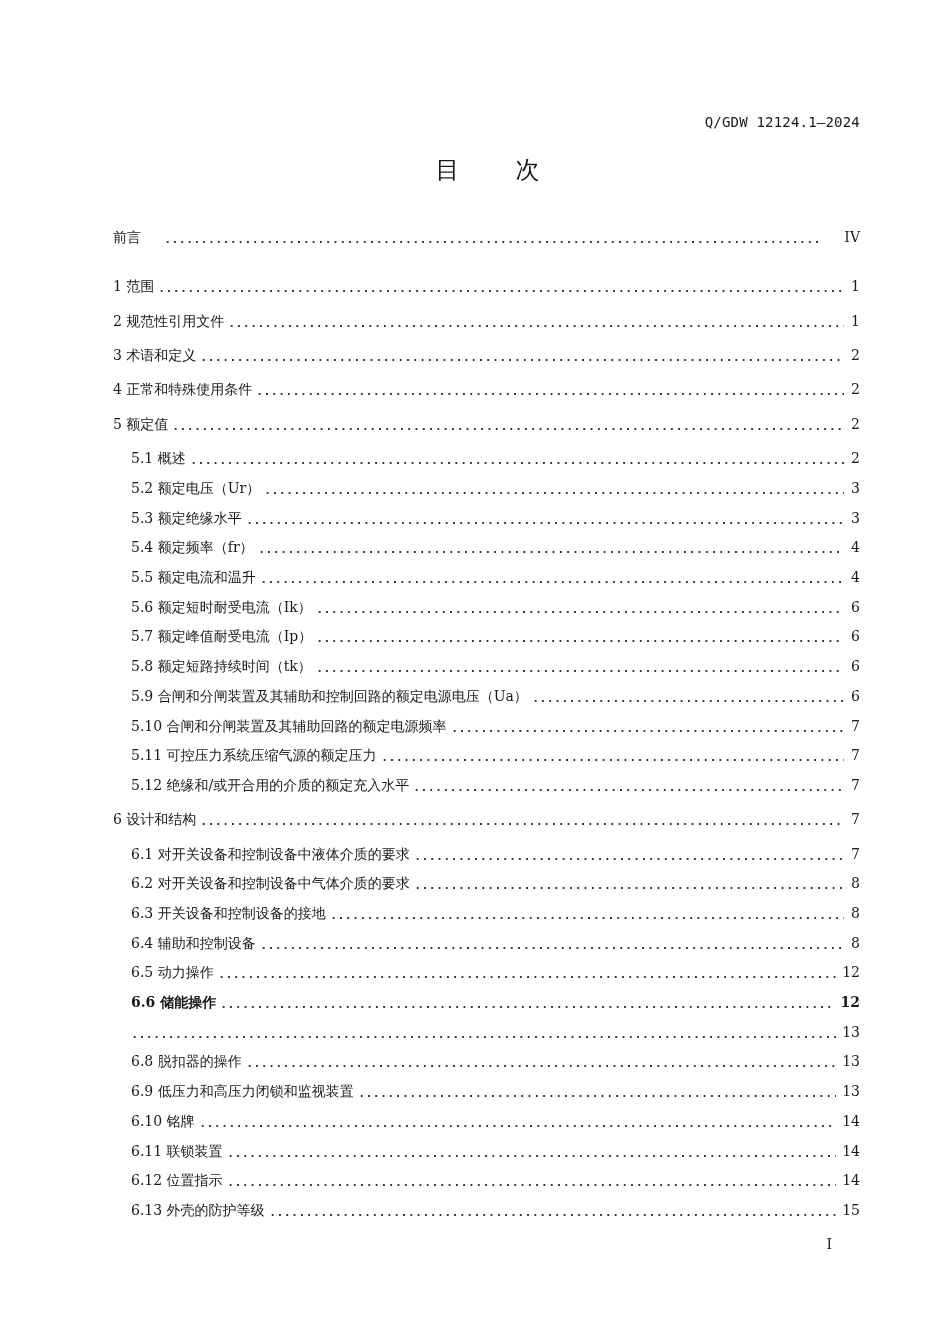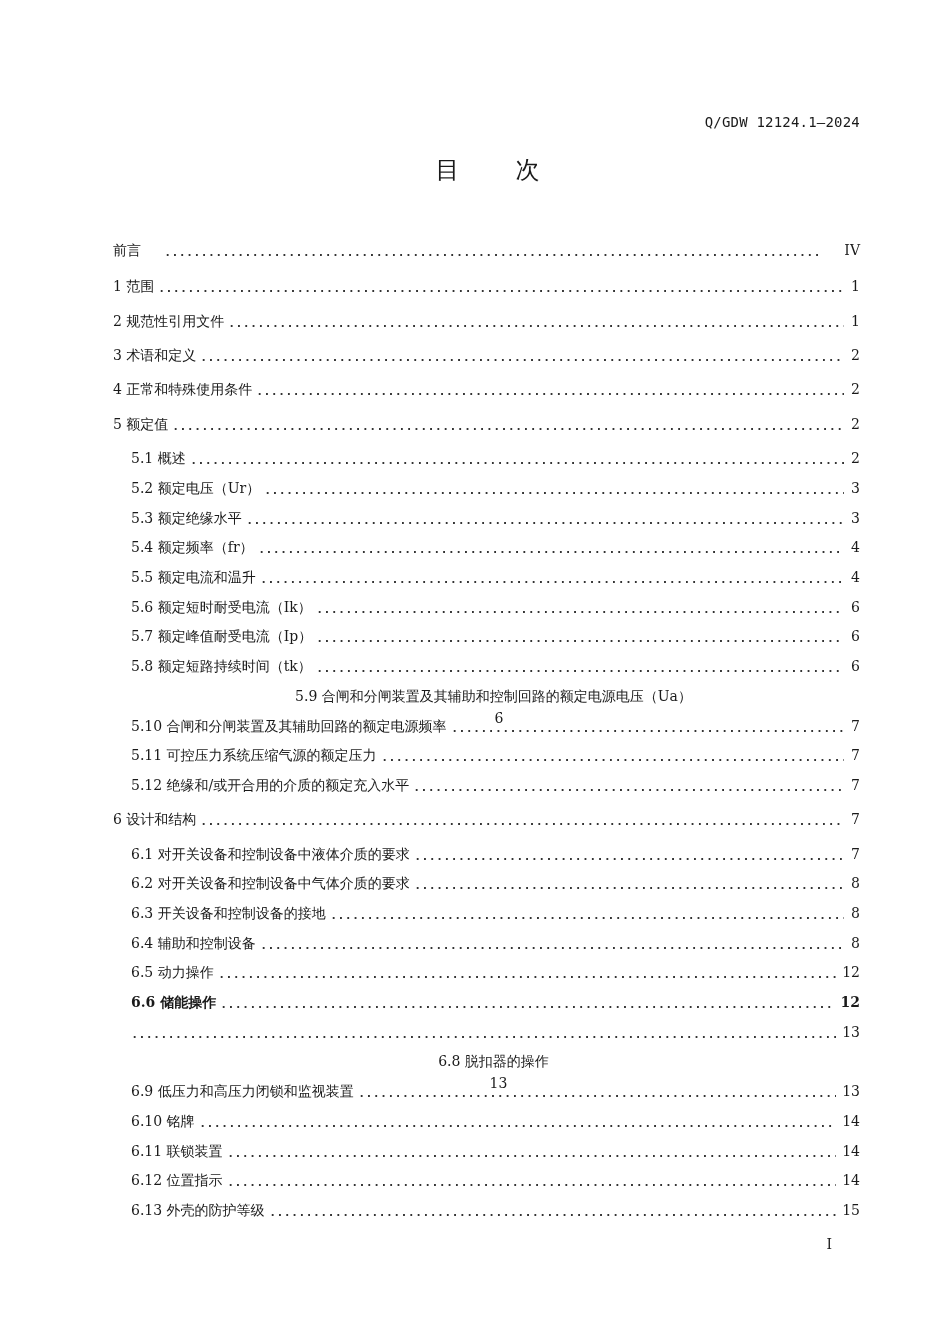--- a/index.html
+++ b/index.html
@@ -24,21 +24,21 @@
 </head>
 <body>
 
 <div class="header">Q/GDW 12124.1—2024</div>
 
 <div class="title">
   <span>目</span><span>次</span>
 </div>
 
 <div class="toc" id="toc">
-    <div class="row" style="top: 239px; gap: 19px;">
+    <div class="row" style="top: 226px; gap: 19px;">
       <span class="label">前言</span>
       <span class="leader"></span>
       <span class="page">IV</span>
     </div>
     <div class="row" style="top: 275px;">
       <span class="label">1 范围</span>
       <span class="leader"></span>
       <span class="page">1</span>
     </div>
     <div class="row" style="top: 310px;">
@@ -94,21 +94,21 @@
     <div class="row sub" style="top: 625px;">
       <span class="label">5.7 额定峰值耐受电流（Ip）</span>
       <span class="leader"></span>
       <span class="page">6</span>
     </div>
     <div class="row sub" style="top: 655px;">
       <span class="label">5.8 额定短路持续时间（tk）</span>
       <span class="leader"></span>
       <span class="page">6</span>
     </div>
-    <div class="row sub" style="top: 685px; flex-direction: column;">
+    <div class="row sub" style="top: 685px;">
       <span class="label">5.9 合闸和分闸装置及其辅助和控制回路的额定电源电压（Ua）</span>
       <span class="leader"></span>
       <span class="page">6</span>
     </div>
     <div class="row sub" style="top: 715px;">
       <span class="label">5.10 合闸和分闸装置及其辅助回路的额定电源频率</span>
       <span class="leader"></span>
       <span class="page">7</span>
     </div>
     <div class="row sub" style="top: 744px;">
@@ -153,21 +153,21 @@
     </div>
     <div class="row sub" style="top: 991px; font-weight: bold;">
       <span class="label">6.6 储能操作</span>
       <span class="leader"></span>
       <span class="page">12</span>
     </div>
     <div class="row sub" style="top: 1021px;">
       <span class="leader"></span>
       <span class="page">13</span>
     </div>
-    <div class="row sub" style="top: 1050px; flex-direction: column;">
+    <div class="row sub" style="top: 1050px;">
       <span class="label">6.8 脱扣器的操作</span>
       <span class="leader"></span>
       <span class="page">13</span>
     </div>
     <div class="row sub" style="top: 1080px;">
       <span class="label">6.9 低压力和高压力闭锁和监视装置</span>
       <span class="leader"></span>
       <span class="page">13</span>
     </div>
     <div class="row sub" style="top: 1110px;">

